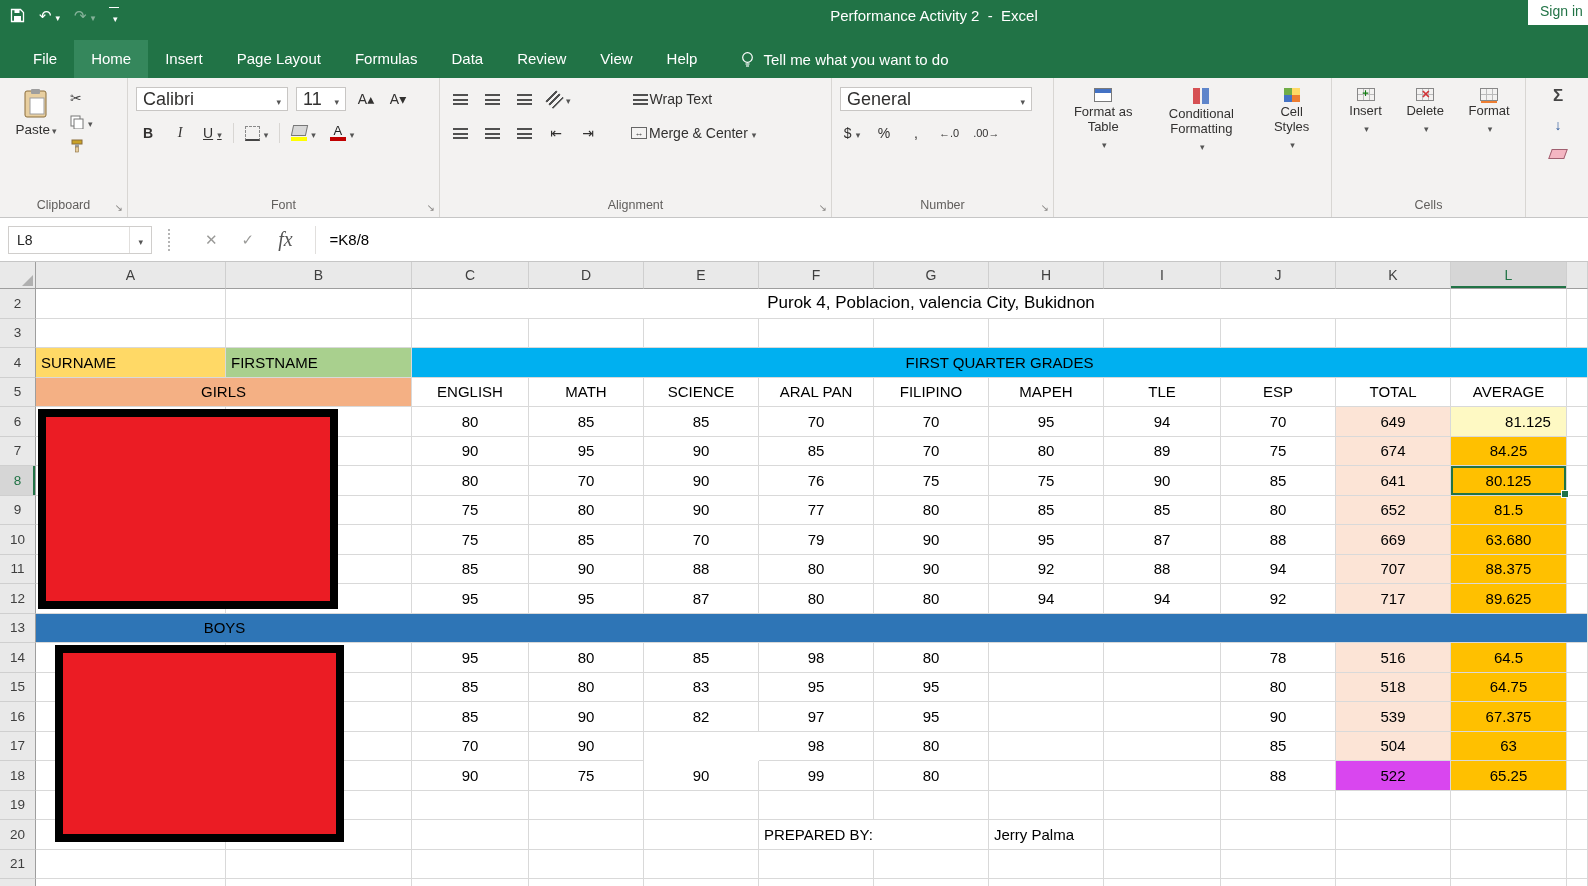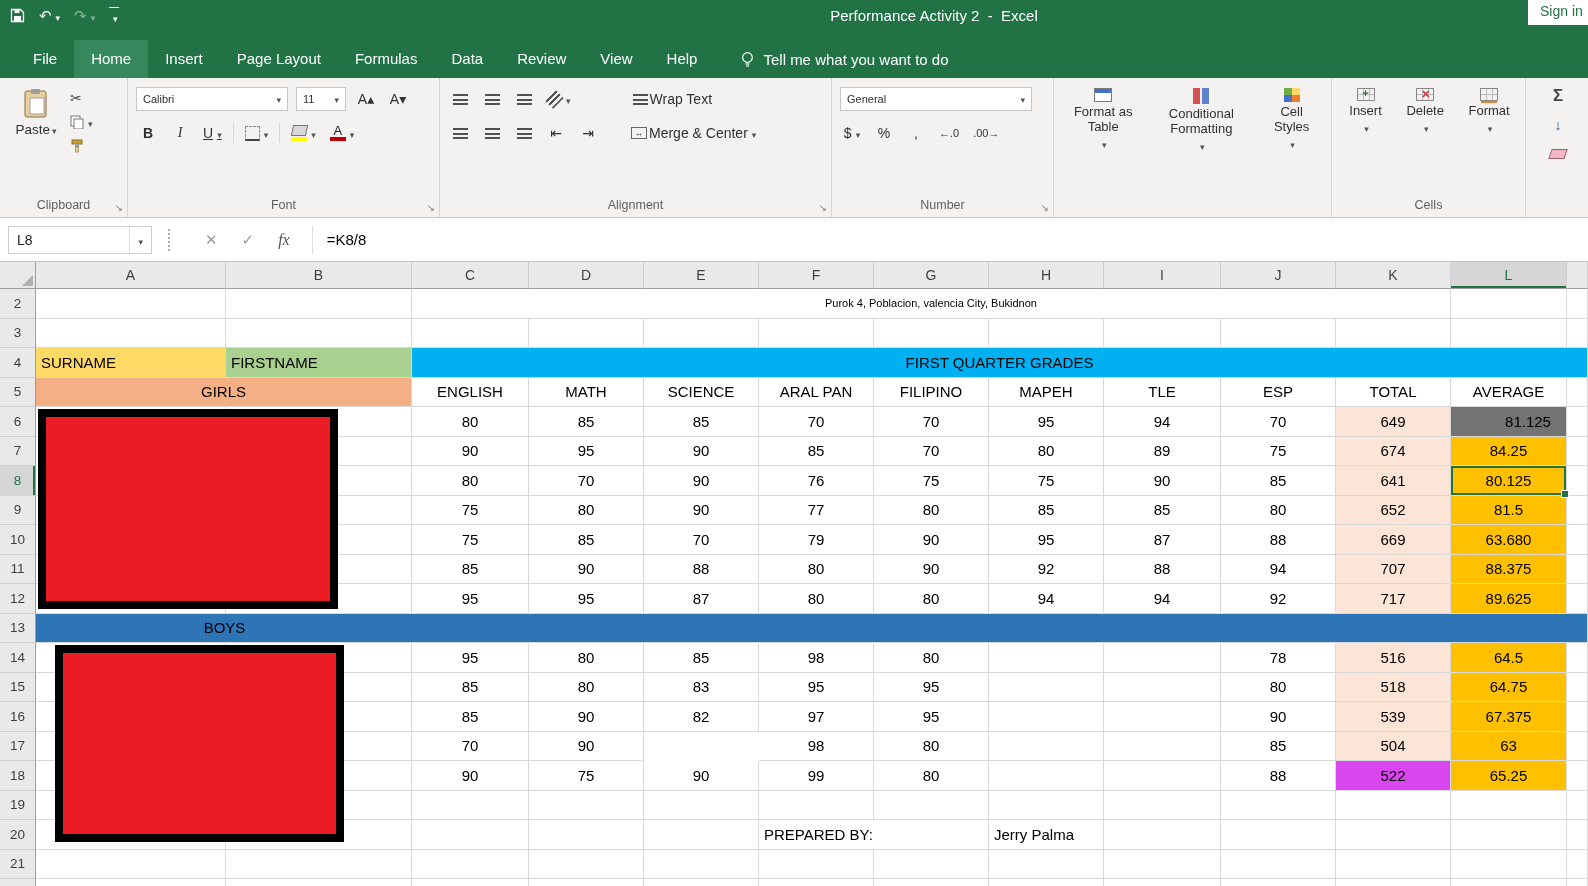--- a/index.html
+++ b/index.html
@@ -29,21 +29,21 @@
   .glabel{height:22px;text-align:center;color:#605e5c;font-size:12.5px;line-height:20px;}
   .launcher{position:absolute;right:4px;bottom:4px;font-size:10px;color:#8a8886;cursor:pointer;}
   .caret::after{content:"▾";font-size:9px;color:#555;margin-left:2px;}
   .caret.white::after{color:#fff;}
   .rrow{display:flex;align-items:center;gap:8px;height:26px;}
   .rbtn{display:inline-flex;align-items:center;justify-content:center;min-width:18px;height:24px;padding:0 3px;font-size:14px;color:#323130;cursor:pointer;gap:2px;}
   .rbtn.bold{font-weight:bold;}
   .rbtn.italic{font-style:italic;font-family:"Liberation Serif",serif;}
   .rbtn.underline span{text-decoration:underline;}
   .vsep{width:1px;height:20px;background:#d8d6d3;}
-  .combo{background:#fff;border:1px solid #c8c6c4;height:24px;display:flex;align-items:center;padding:0 6px;font-size:11px;color:#323130;box-sizing:border-box;cursor:pointer;}
+  .combo{background:#fff;border:1px solid #c8c6c4;height:24px;display:flex;align-items:center;padding:0 6px;font-size:18px;color:#323130;box-sizing:border-box;cursor:pointer;}
   .combo .caret{margin-left:auto;}
   .bigbtn{display:flex;flex-direction:column;align-items:center;justify-content:flex-start;gap:4px;width:56px;font-size:13.5px;color:#323130;cursor:pointer;padding-top:2px;}
   .bigbtn2{display:flex;flex-direction:column;align-items:center;gap:2px;font-size:13px;line-height:15px;text-align:center;color:#323130;cursor:pointer;padding:2px 6px 0 6px;}
   .minicol{display:flex;flex-direction:column;gap:4px;padding-top:2px;}
   .mini{display:inline-flex;align-items:center;height:20px;font-size:13px;color:#444;cursor:pointer;gap:2px;}
   .mi{font-size:14px;}
   
   .st{width:15px;height:11px;display:inline-block;background:repeating-linear-gradient(to bottom,#505050 0 2px,transparent 2px 4.6px);}
   .st.rot{transform:rotate(-45deg);}
   .ic-borders{width:15px;height:15px;display:inline-block;border:1px dashed #8a8a8a;border-bottom:2px solid #444;box-sizing:border-box;}
@@ -67,37 +67,37 @@
   .eraser{display:inline-block;width:14px;height:8px;background:#f4b6c2;border:1px solid #a06070;transform:skewX(-20deg);}
   .g-editing{flex:1;border-right:none;overflow:hidden;}
   .g-editing .gbody{flex-direction:column;gap:5px;padding-top:6px;}
 
   
   .fbar{height:44px;background:#fff;border-bottom:1px solid #c6c6c6;display:flex;align-items:center;box-sizing:border-box;}
   .namebox{width:144px;height:28px;margin-left:8px;background:#fff;border:1px solid #d0cecc;display:flex;align-items:center;padding:0 8px;font-size:14px;color:#222;box-sizing:border-box;}
   .nb-caret{margin-left:auto;border-left:1px solid #e1dfdd;padding-left:6px;height:100%;display:flex;align-items:center;}
   .fdots{width:1px;height:22px;border-left:2px dotted #b5b5b5;margin:0 22px 0 16px;}
   .fbtn{font-size:15px;color:#9a9a98;margin:0 12px;cursor:pointer;}
-  .fbtn.fx{font-family:"Liberation Serif",serif;font-style:italic;color:#555;font-size:16px;}
+  .fbtn.fx{font-family:"Liberation Serif",serif;font-style:italic;color:#555;font-size:20px;}
   .fsep{width:1px;height:28px;background:#e1dfdd;margin:0 10px;}
   .formula{flex:1;font-size:15px;color:#000;padding-left:4px;}
 
   
   .sheet{position:relative;height:624px;overflow:hidden;background:#fff;}
   .grid{display:grid;grid-template-columns:36px 190px 186px 117px 115px 115px 115px 115px 115px 117px 115px 115px 116px 21px;grid-template-rows:27px repeat(21,29.5px);}
   .corner{background:#e9e9e9;border-right:1px solid #9e9e9e;border-bottom:1px solid #9e9e9e;position:relative;}
   .corner::after{content:"";position:absolute;right:2px;bottom:2px;border-left:11px solid transparent;border-bottom:11px solid #b0b0b0;}
   .colhead{background:#e9e9e9;border-right:1px solid #cfcfcf;border-bottom:1px solid #9e9e9e;color:#3f3f3f;font-size:14px;display:flex;align-items:center;justify-content:center;cursor:pointer;}
   .colhead.sel{background:#d6d6d6;box-shadow:inset 0 -2px 0 var(--green,#217346);color:var(--green,#217346);}
   .rowhead{background:#e9e9e9;border-right:1px solid #9e9e9e;border-bottom:1px solid #cfcfcf;color:#3f3f3f;font-size:13.5px;display:flex;align-items:center;justify-content:center;cursor:pointer;}
   .rowhead.sel{background:#d6d6d6;box-shadow:inset -2px 0 0 var(--green,#217346);color:var(--green,#217346);}
   .cell{position:relative;background:#fff;border-right:1px solid #d9d9d9;border-bottom:1px solid #d9d9d9;display:flex;align-items:center;font-size:15px;color:#000;box-sizing:border-box;white-space:nowrap;cursor:cell;}
   .c-center{justify-content:center;}
   .c-left{justify-content:flex-start;padding-left:5px;}
-  .addr{font-size:11px;}
+  .addr{font-size:17px;}
   .cell.active{box-shadow:inset 0 0 0 2px var(--green,#217346);z-index:2;}
   .cell.active::after{content:"";position:absolute;right:-3px;bottom:-3px;width:6px;height:6px;background:var(--green,#217346);border:1px solid #fff;z-index:3;}
   .boys-inner{display:block;width:377px;text-align:center;}
   .redaction{position:absolute;border:8px solid #000;box-sizing:border-box;z-index:5;}
   .redaction-girls{left:38px;top:147px;width:300px;height:200px;}
   .redaction-boys{left:55px;top:383px;width:289px;height:197px;}
 </style>
 </head>
 <body>
 
@@ -428,21 +428,21 @@
         <div class="cell" style="grid-area: 6 / 3 / auto / 4;"></div>
         <div class="cell c-center" style="grid-area: 6 / 4 / auto / 5;">80</div>
         <div class="cell c-center" style="grid-area: 6 / 5 / auto / 6;">85</div>
         <div class="cell c-center" style="grid-area: 6 / 6 / auto / 7;">85</div>
         <div class="cell c-center" style="grid-area: 6 / 7 / auto / 8;">70</div>
         <div class="cell c-center" style="grid-area: 6 / 8 / auto / 9;">70</div>
         <div class="cell c-center" style="grid-area: 6 / 9 / auto / 10;">95</div>
         <div class="cell c-center" style="grid-area: 6 / 10 / auto / 11;">94</div>
         <div class="cell c-center" style="grid-area: 6 / 11 / auto / 12;">70</div>
         <div class="cell c-center" style="background: rgb(252, 228, 214); grid-area: 6 / 12 / auto / 13;">649</div>
-        <div class="cell c-center" style="background: #737373; grid-area: 6 / 13 / auto / 14; padding-left: 39px;">81.125</div>
+        <div class="cell c-center" style="background: #fef9c3; grid-area: 6 / 13 / auto / 14; padding-left: 39px;">81.125</div>
         <div class="cell" style="grid-area: 6 / 14 / auto / 15;"></div>
         <div class="rowhead" style="grid-area: 7 / 1 / auto / 2;">7</div>
         <div class="cell" style="grid-area: 7 / 2 / auto / 3;"></div>
         <div class="cell" style="grid-area: 7 / 3 / auto / 4;"></div>
         <div class="cell c-center" style="grid-area: 7 / 4 / auto / 5;">90</div>
         <div class="cell c-center" style="grid-area: 7 / 5 / auto / 6;">95</div>
         <div class="cell c-center" style="grid-area: 7 / 6 / auto / 7;">90</div>
         <div class="cell c-center" style="grid-area: 7 / 7 / auto / 8;">85</div>
         <div class="cell c-center" style="grid-area: 7 / 8 / auto / 9;">70</div>
         <div class="cell c-center" style="grid-area: 7 / 9 / auto / 10;">80</div>

